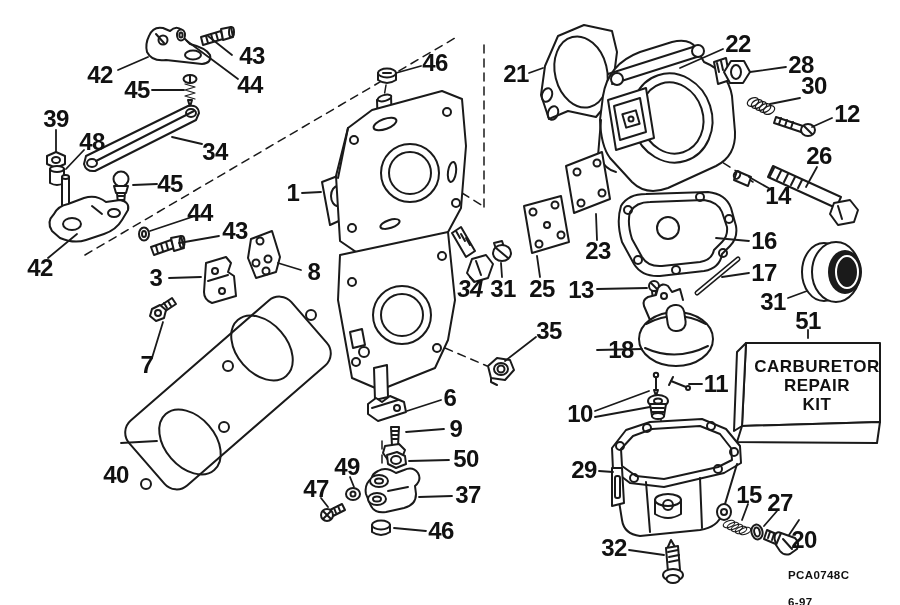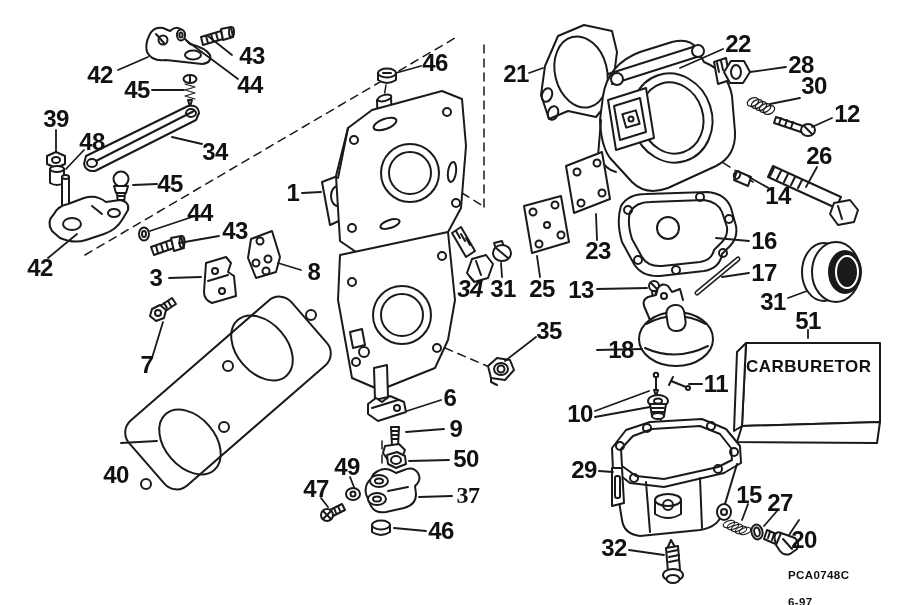--- a/index.html
+++ b/index.html
@@ -7,21 +7,21 @@
          font-family:"Liberation Sans",sans-serif;}
   #art{position:absolute;left:0;top:0;}
   #art g{stroke:#1a1a1a;fill:none;stroke-width:2;stroke-linecap:round;stroke-linejoin:round;}
   #art .fw{fill:#ffffff;}
   #art .fb{fill:#1a1a1a;stroke:none;}
   #art .dash{stroke-dasharray:8 6;stroke-width:1.5;}
   #art .ld{stroke-width:1.8;}
   #art .thin{stroke-width:1.2;}
   .callout{position:absolute;transform:translate(-50%,-50%);font-weight:bold;font-size:24px;
            color:#111;letter-spacing:-0.5px;white-space:nowrap;line-height:1;}
-  .kit-text{position:absolute;left:746px;top:357px;width:142px;
+  .kit-text{position:absolute;left:746px;top:357px;width:142px;text-align:center;
             font-weight:bold;font-size:17px;line-height:19px;color:#111;letter-spacing:0.5px;}
   .footer{position:absolute;left:788px;top:569px;display:flex;gap:15px;
           font-weight:bold;font-size:11.5px;color:#111;letter-spacing:0.4px;flex-direction:column;}
 </style>
 </head>
 <body>
 
 <div class="stage">
 
 <svg id="art" width="900" height="605" viewBox="0 0 900 605">
@@ -537,31 +537,33 @@
       <div class="callout" style="left: 585px; top: 350px; margin-left: 36px;">18</div>
       <div class="callout" style="left: 716px; top: 384px;">11</div>
       <div class="callout" style="left: 580px; top: 414px;">10</div>
       <div class="callout" style="left: 147px; top: 365px;">7</div>
       <div class="callout" style="left: 450px; top: 398px;">6</div>
       <div class="callout" style="left: 456px; top: 429px;">9</div>
       <div class="callout" style="left: 466px; top: 459px;">50</div>
       <div class="callout" style="left: 116px; top: 443px; margin-top: 32px;">40</div>
       <div class="callout" style="left: 347px; top: 467px;">49</div>
       <div class="callout" style="left: 316px; top: 489px;">47</div>
-      <div class="callout" style="left: 468px; top: 495px; font-family: Liberation Serif, serif;">37</div>
+      <div class="callout" style="left: 468px; top: 495px;">37</div>
       <div class="callout" style="left: 441px; top: 531px;">46</div>
       <div class="callout" style="left: 584px; top: 470px;">29</div>
       <div class="callout" style="left: 749px; top: 495px;">15</div>
       <div class="callout" style="left: 780px; top: 503px;">27</div>
       <div class="callout" style="left: 804px; top: 540px;">20</div>
       <div class="callout" style="left: 614px; top: 548px;">32</div>
     </div>
 
   <div class="kit-text">
     <div>CARBURETOR</div>
+    <div>REPAIR</div>
+    <div>KIT</div>
   </div>
 
   <div class="footer">
     <span>PCA0748C</span>
     <span>6-97</span>
   </div>
 
 </div>
 
 </body></html>

